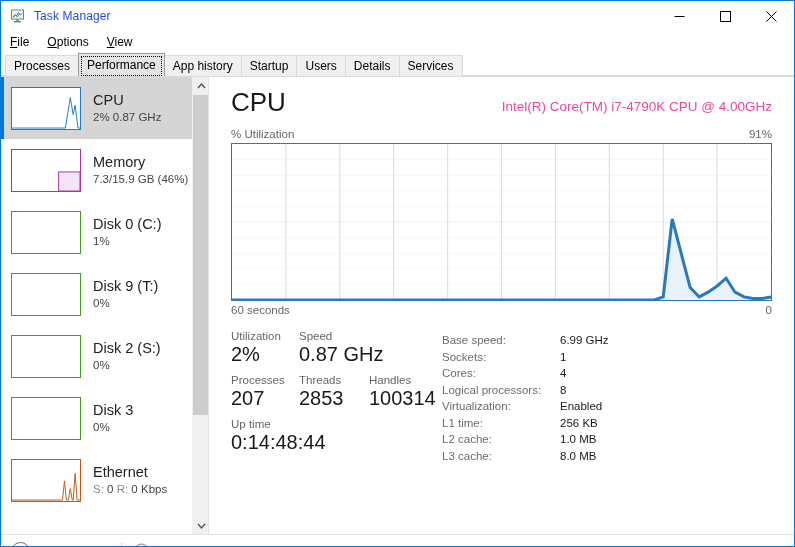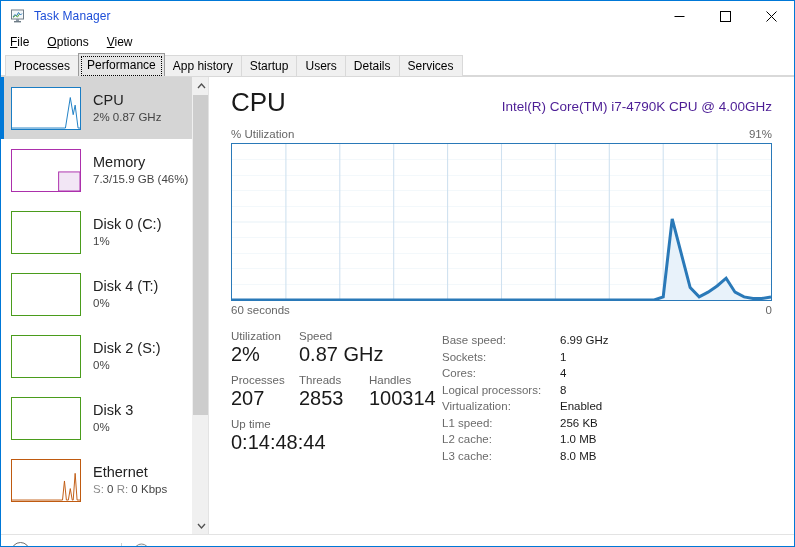--- a/index.html
+++ b/index.html
@@ -145,21 +145,21 @@
   #sbar-thumb {
     position: absolute; left: 0; width: 16px;
     top: 18px; height: 320px;
     background: #cdcdcd;
   }
 
   
   #main { flex: 1 1 auto; position: relative; padding: 10px 22px 0 22px; }
   #main-head { display: flex; align-items: baseline; justify-content: space-between; }
   #cpu-heading { font-size: 26px; color: #1a1a1a; font-weight: 400; }
-  #cpu-model { font-size: 13.5px; color: #4c1d95; }
+  #cpu-model { font-size: 13.5px; color: #ec4899; }
 
   #graph-labels {
     display: flex; justify-content: space-between;
     font-size: 11.5px; color: #666; margin-top: 10px; margin-bottom: 3px;
   }
   #graph-box {
     position: relative;
     height: 158px;
     border: 1px solid #2a79b8;
     background: #ffffff;
@@ -312,21 +312,21 @@
             <div class="side-text">
               <div class="side-title">Disk 0 (C:)</div>
               <div class="side-sub">1%</div>
             </div>
           </div>
           <div class="side-item">
             <div class="thumb" style="border-color: rgb(74, 156, 28);">
               <svg viewBox="0 0 70 43" preserveAspectRatio="none"></svg>
             </div>
             <div class="side-text">
-              <div class="side-title">Disk 4 (T:)</div>
+              <div class="side-title">Disk 9 (T:)</div>
               <div class="side-sub">0%</div>
             </div>
           </div>
           <div class="side-item">
             <div class="thumb" style="border-color: rgb(74, 156, 28);">
               <svg viewBox="0 0 70 43" preserveAspectRatio="none"></svg>
             </div>
             <div class="side-text">
               <div class="side-title">Disk 2 (S:)</div>
               <div class="side-sub">0%</div>
@@ -460,21 +460,21 @@
             </div>
             <div class="spec-row">
               <div class="spec-key">Logical processors:</div>
               <div class="spec-val">8</div>
             </div>
             <div class="spec-row">
               <div class="spec-key">Virtualization:</div>
               <div class="spec-val">Enabled</div>
             </div>
             <div class="spec-row">
-              <div class="spec-key">L1 speed:</div>
+              <div class="spec-key">L1 time:</div>
               <div class="spec-val">256 KB</div>
             </div>
             <div class="spec-row">
               <div class="spec-key">L2 cache:</div>
               <div class="spec-val">1.0 MB</div>
             </div>
             <div class="spec-row">
               <div class="spec-key">L3 cache:</div>
               <div class="spec-val">8.0 MB</div>
             </div>

